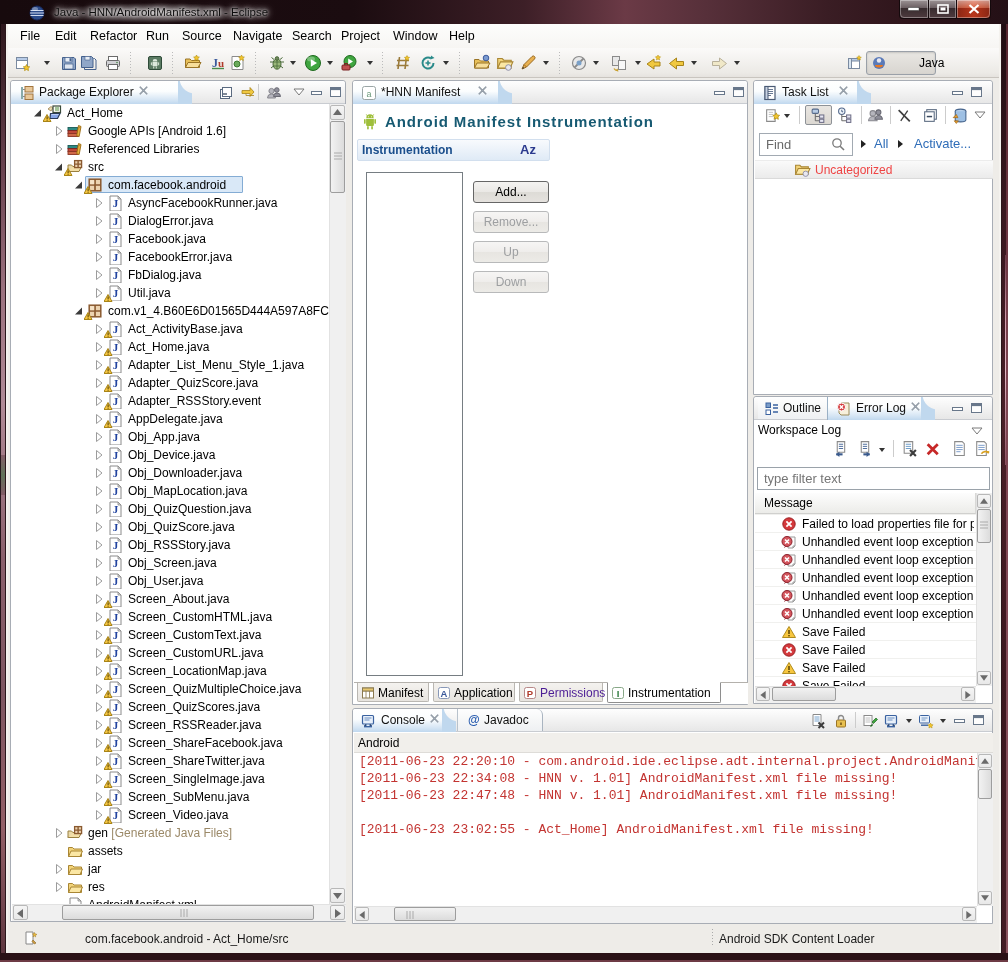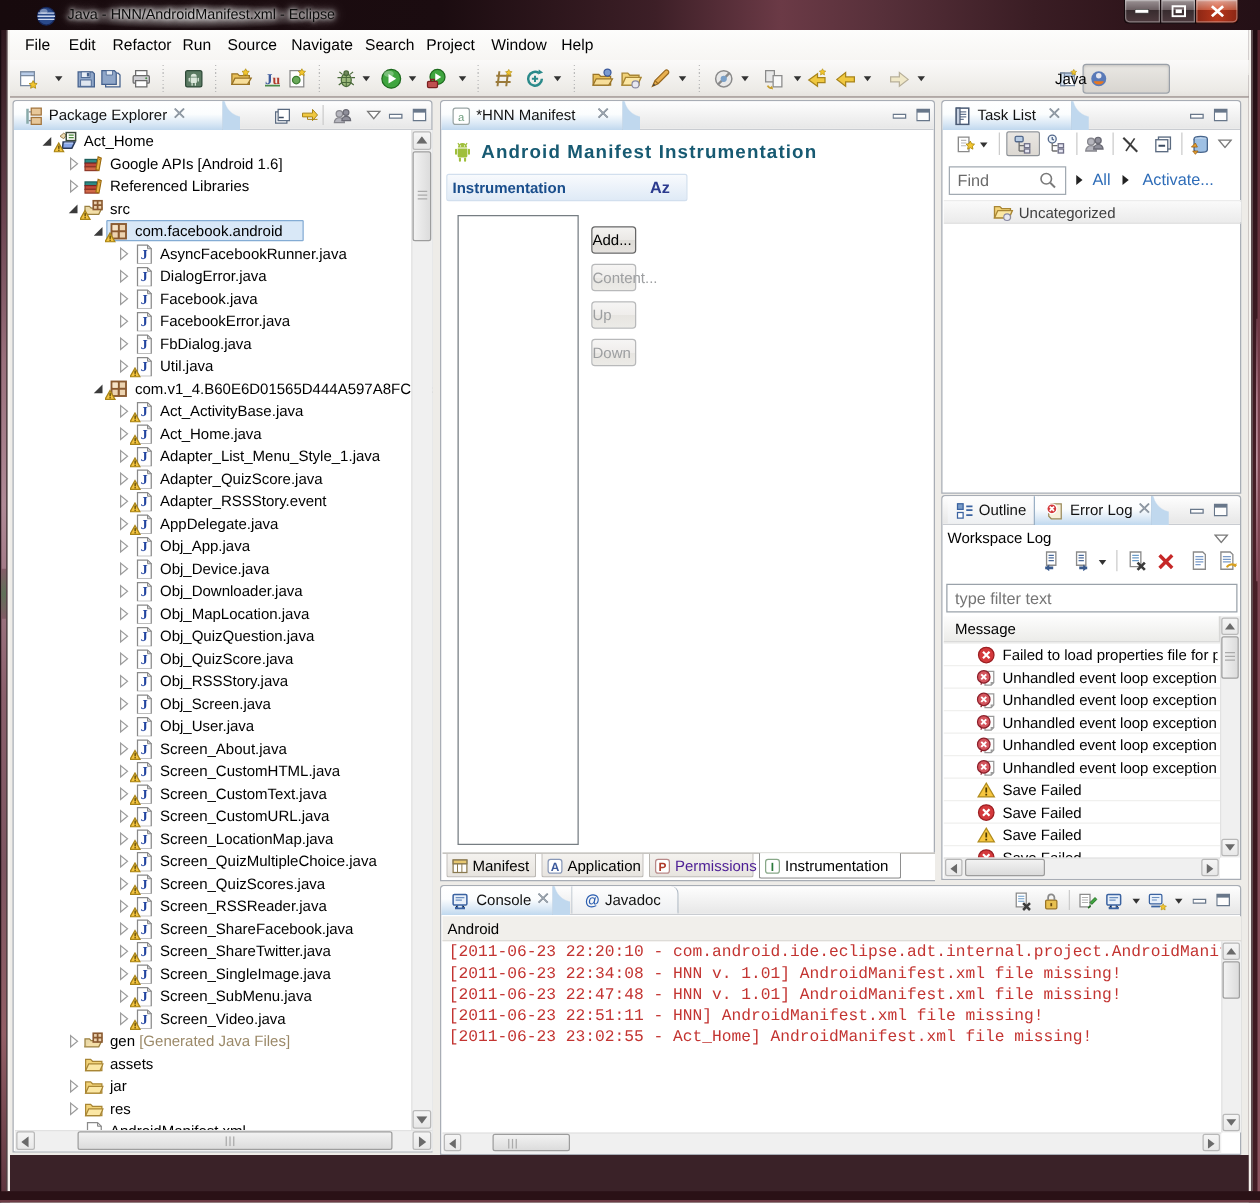--- a/index.html
+++ b/index.html
@@ -43,21 +43,21 @@
 .ptab .tl{position:absolute;left:28px;top:4px;font-size:12px;color:#111;white-space:nowrap;}
 .tx{position:absolute;top:6px;width:11px;height:11px;}
 .utab{position:absolute;top:0;height:23px;font-size:12px;color:#111;}
 
 .trow{position:absolute;left:1px;height:18px;font-size:12px;color:#000;white-space:nowrap;}
 .trow .lbl{position:absolute;top:2px;}
 .arrc{position:absolute;width:16px;height:16px;}
 svg.tic{position:absolute;width:16px;height:16px;}
 .gray2{color:#9b8968;}
 
-.ebtn{position:absolute;left:119px;width:36px;height:22px;border:1px solid #8e8f8f;border-radius:3px;background:linear-gradient(#f4f3f1,#eae8e5 50%,#dddbd6 51%,#e5e2de);font-size:12px;color:#000;line-height:20px;}
+.ebtn{position:absolute;left:119px;width:76px;height:22px;border:1px solid #8e8f8f;border-radius:3px;background:linear-gradient(#f4f3f1,#eae8e5 50%,#dddbd6 51%,#e5e2de);font-size:12px;color:#000;text-align:center;line-height:20px;}
 .ebtn.dis{border-color:#b8b9ba;color:#9d9fa1;background:linear-gradient(#f6f5f4,#efedeb 50%,#e7e5e1 51%,#ecebe7);}
 
 .sb{position:absolute;background:#f0f0f0;}
 .sbthumb{position:absolute;background:linear-gradient(90deg,#f2f2f2,#dcdcdc);border:1px solid #9d9d9d;border-radius:2px;}
 .sbthumbh{position:absolute;background:linear-gradient(#f2f2f2,#dcdcdc);border:1px solid #9d9d9d;border-radius:2px;}
 
 .cline{position:absolute;left:5px;max-width:619px;overflow:hidden;font-family:"Liberation Mono",monospace;font-size:13px;color:#c33431;white-space:nowrap;}
 
 #statusbar{left:8px;top:924px;width:991px;height:29px;background:#eeece8;font-size:12px;color:#1a1a1a;}
 </style></head>
@@ -541,21 +541,21 @@
         <use href="#fwdarr"></use>
       </svg>
       <div class="tdd" style="left:726px"></div>
       <svg class="ticon" style="left:838px;top:6px" width="18" height="18" viewBox="0 0 18 18">
         <use href="#perspnew"></use>
       </svg>
       <div style="position:absolute;left:858px;top:3px;width:70px;height:24px;border:1px solid #9aa0a8;border-radius:3px;background:linear-gradient(#e9e7e3,#d8d5d0);box-shadow:inset 0 1px 2px rgba(0,0,0,.15)"></div>
       <svg style="position:absolute;left:863px;top:7px" width="16" height="16" viewBox="0 0 16 16">
         <use href="#javapersp"></use>
       </svg>
-      <div style="position:absolute;left:836px;top:8px;font-size:12px;color:#000">Java</div>
+      <div style="position:absolute;left:911px;top:8px;font-size:12px;color:#000">Java</div>
     </div>
 
 <div class="abs" id="mainbg"></div>
 
 <div class="panel" id="pkgpanel" style="left:10px;top:80px;width:336px;height:842px;">
   <div class="phead"></div>
   <div class="ptab" style="width:168px;">
         <div class="curve"></div>
     <svg width="16" height="16" viewBox="0 0 16 16">
           <rect x="2" y="2" width="2" height="12" fill="#8aa"></rect>
@@ -1113,21 +1113,21 @@
       <div id="edbody" style="position:absolute;left:1px;top:24px;right:1px;bottom:1px;background:#fff;">
         <svg style="position:absolute;left:6px;top:6px" width="20" height="20" viewBox="0 0 18 18">
           <use href="#android"></use>
         </svg>
         <div style="position:absolute;left:31px;top:8px;font-size:15px;font-weight:bold;color:#175a72;letter-spacing:0.9px;white-space:nowrap">Android Manifest Instrumentation</div>
         <div style="position:absolute;left:3px;top:34px;width:193px;height:22px;background:linear-gradient(#f8fafd,#dfeaf6);border:1px solid #d2dfee;border-radius:2px"></div>
         <div style="position:absolute;left:8px;top:38px;font-size:12px;font-weight:bold;color:#1a4e8c">Instrumentation</div>
         <div style="position:absolute;left:166px;top:37px;font-size:13px;font-weight:bold;color:#2b3a8e">Az</div>
         <div style="position:absolute;left:12px;top:67px;width:97px;height:504px;border:1px solid #767d82;background:#fff"></div>
         <div class="ebtn" style="top:76px;border-color:#666;">Add...</div>
-        <div class="ebtn dis" style="top:106px;">Content...</div>
+        <div class="ebtn dis" style="top:106px;">Remove...</div>
         <div class="ebtn dis" style="top:136px;">Up</div>
         <div class="ebtn dis" style="top:166px;">Down</div>
         <div style="position:absolute;left:0;top:577px;width:394px;height:22px;border-top:1px solid #b4b1ac;background:#fff"></div>
         <div style="position:absolute;left:3px;top:578px;width:72px;height:19px;background:linear-gradient(#f4f2ef,#e7e4df);border:1px solid #bab7b2;border-top:none;border-radius:0 0 2px 2px"></div>
         <svg style="position:absolute;left:7px;top:581px" width="14" height="14" viewBox="0 0 14 14">
           <use href="#tabM"></use>
         </svg>
         <div style="position:absolute;left:24px;top:581px;font-size:12px;color:#000">Manifest</div>
         <div style="position:absolute;left:79px;top:578px;width:82px;height:19px;background:linear-gradient(#f4f2ef,#e7e4df);border:1px solid #bab7b2;border-top:none;border-radius:0 0 2px 2px"></div>
         <svg style="position:absolute;left:83px;top:581px" width="14" height="14" viewBox="0 0 14 14">
@@ -1203,21 +1203,21 @@
           <path d="M9.2 9.2 L13 13" stroke="#7a7a7a" stroke-width="1.6"></path>
         </svg>
         <div style="position:absolute;left:106px;top:35px;width:0;height:0;border-top:4px solid transparent;border-bottom:4px solid transparent;border-left:5px solid #222"></div>
         <div style="position:absolute;left:119px;top:31px;font-size:13px;color:#2f6db8">All</div>
         <div style="position:absolute;left:143px;top:35px;width:0;height:0;border-top:4px solid transparent;border-bottom:4px solid transparent;border-left:5px solid #222"></div>
         <div style="position:absolute;left:159px;top:31px;font-size:13px;color:#2f6db8">Activate...</div>
         <div style="position:absolute;left:0;top:55px;width:238px;height:19px;background:linear-gradient(#fafafa,#ebebeb);border-top:1px solid #ececec;border-bottom:1px solid #dadada"></div>
         <svg style="position:absolute;left:39px;top:56px" width="17" height="17" viewBox="0 0 16 16">
           <use href="#foldopen"></use>
         </svg>
-        <div style="position:absolute;left:60px;top:58px;font-size:12px;color:#404040">Uncategorized</div>
+        <div style="position:absolute;left:60px;top:58px;font-size:12px;color:#ef4444">Uncategorized</div>
       </div>
 </div>
 
 <div class="panel" id="elpanel" style="left:753px;top:396px;width:240px;height:308px;">
   <div class="phead"></div>
   <div class="utab" style="left:4px;width:73px;height:22px;border-right:1px solid #a9b4c0;background:linear-gradient(#fefefe,#eef0f2);border-radius:3px 0 0 0">
         <svg style="position:absolute;left:6px;top:4px" width="16" height="16" viewBox="0 0 16 16">
           <use href="#outlic"></use>
         </svg>
         <span style="position:absolute;left:25px;top:4px">Outline</span>
@@ -1383,21 +1383,20 @@
       </svg>
       <svg style="position:absolute;left:620px;top:5px" width="12" height="12" viewBox="0 0 12 12">
         <use href="#maxsym"></use>
       </svg>
       <div id="csbody" style="position:absolute;left:1px;top:24px;right:1px;bottom:1px;background:#fff;">
         <div style="position:absolute;left:0;top:0;width:639px;height:20px;background:#f1efeb;border-bottom:1px solid #dedcd8"></div>
         <div style="position:absolute;left:4px;top:3px;font-size:12px;color:#000">Android</div>
         <div class="cline" style="top:21px">[2011-06-23 22:20:10 - com.android.ide.eclipse.adt.internal.project.AndroidManifestParser] Pars</div>
         <div class="cline" style="top:38px">[2011-06-23 22:34:08 - HNN v. 1.01] AndroidManifest.xml file missing!</div>
         <div class="cline" style="top:55px">[2011-06-23 22:47:48 - HNN v. 1.01] AndroidManifest.xml file missing!</div>
-        <div class="cline" style="top:72px">[2011-06-23 22:51:11 - HNN] AndroidManifest.xml file missing!</div>
         <div class="cline" style="top:89px">[2011-06-23 23:02:55 - Act_Home] AndroidManifest.xml file missing!</div>
         <div class="sb" style="left:623px;top:20px;width:16px;height:153px;border-left:1px solid #e2e2e2"></div>
         <div style="position:absolute;left:624px;top:21px;width:14px;height:14px;background:linear-gradient(#f5f5f5,#e8e8e8);border:1px solid #b8b8b8;border-radius:2px"></div>
         <svg style="position:absolute;left:627px;top:25px" width="8" height="6" viewBox="0 0 9 6">
           <path d="M4.5 0 L9 6 L0 6z" fill="#6a6a6a"></path>
         </svg>
         <div style="position:absolute;left:624px;top:158px;width:14px;height:14px;background:linear-gradient(#f5f5f5,#e8e8e8);border:1px solid #b8b8b8;border-radius:2px"></div>
         <svg style="position:absolute;left:627px;top:162px" width="8" height="6" viewBox="0 0 9 6">
           <path d="M4.5 6 L9 0 L0 0z" fill="#6a6a6a"></path>
         </svg>
@@ -1411,13 +1410,23 @@
         <svg style="position:absolute;left:612px;top:178px" width="6" height="8" viewBox="0 0 6 9">
           <path d="M6 4.5 L0 0 L0 9z" fill="#6a6a6a"></path>
         </svg>
         <div class="sbthumbh" style="left:40px;top:174px;width:62px;height:14px"></div>
         <svg style="position:absolute;left:52px;top:178px" width="8" height="8" viewBox="0 0 8 8">
           <path d="M1 0 v8 M4 0 v8 M7 0 v8" stroke="#aaa"></path>
         </svg>
       </div>
 </div>
 
+<div class="abs" id="statusbar">
+  <svg style="position:absolute;left:14px;top:6px" width="16" height="16" viewBox="0 0 16 16">
+        <path d="M4 2 h7 v12 h-7z" fill="#fff" stroke="#888"></path>
+        <path d="M11 10 l3 3 -1.5 1 -2.5-2.5z" fill="#d0a040" stroke="#886020" stroke-width=".6"></path>
+        <path d="M12.5 2.5 l.8 1.6 1.7.3 -1.6.9 .3 1.7 -1.2-1 -1.5.8 .6-1.7 -1.2-1.3 1.7 0z" fill="#f0c040" stroke="#a07820" stroke-width=".5"></path>
+      </svg>
+  <span style="position:absolute;left:77px;top:8px">com.facebook.android - Act_Home/src</span>
+  <span style="position:absolute;left:711px;top:8px">Android SDK Content Loader</span>
+  <div style="position:absolute;left:704px;top:5px;width:1px;height:18px;background:repeating-linear-gradient(#aaa 0,#aaa 1px,transparent 1px,transparent 3px)"></div>
 </div>
+</div>
 
 </body></html>

